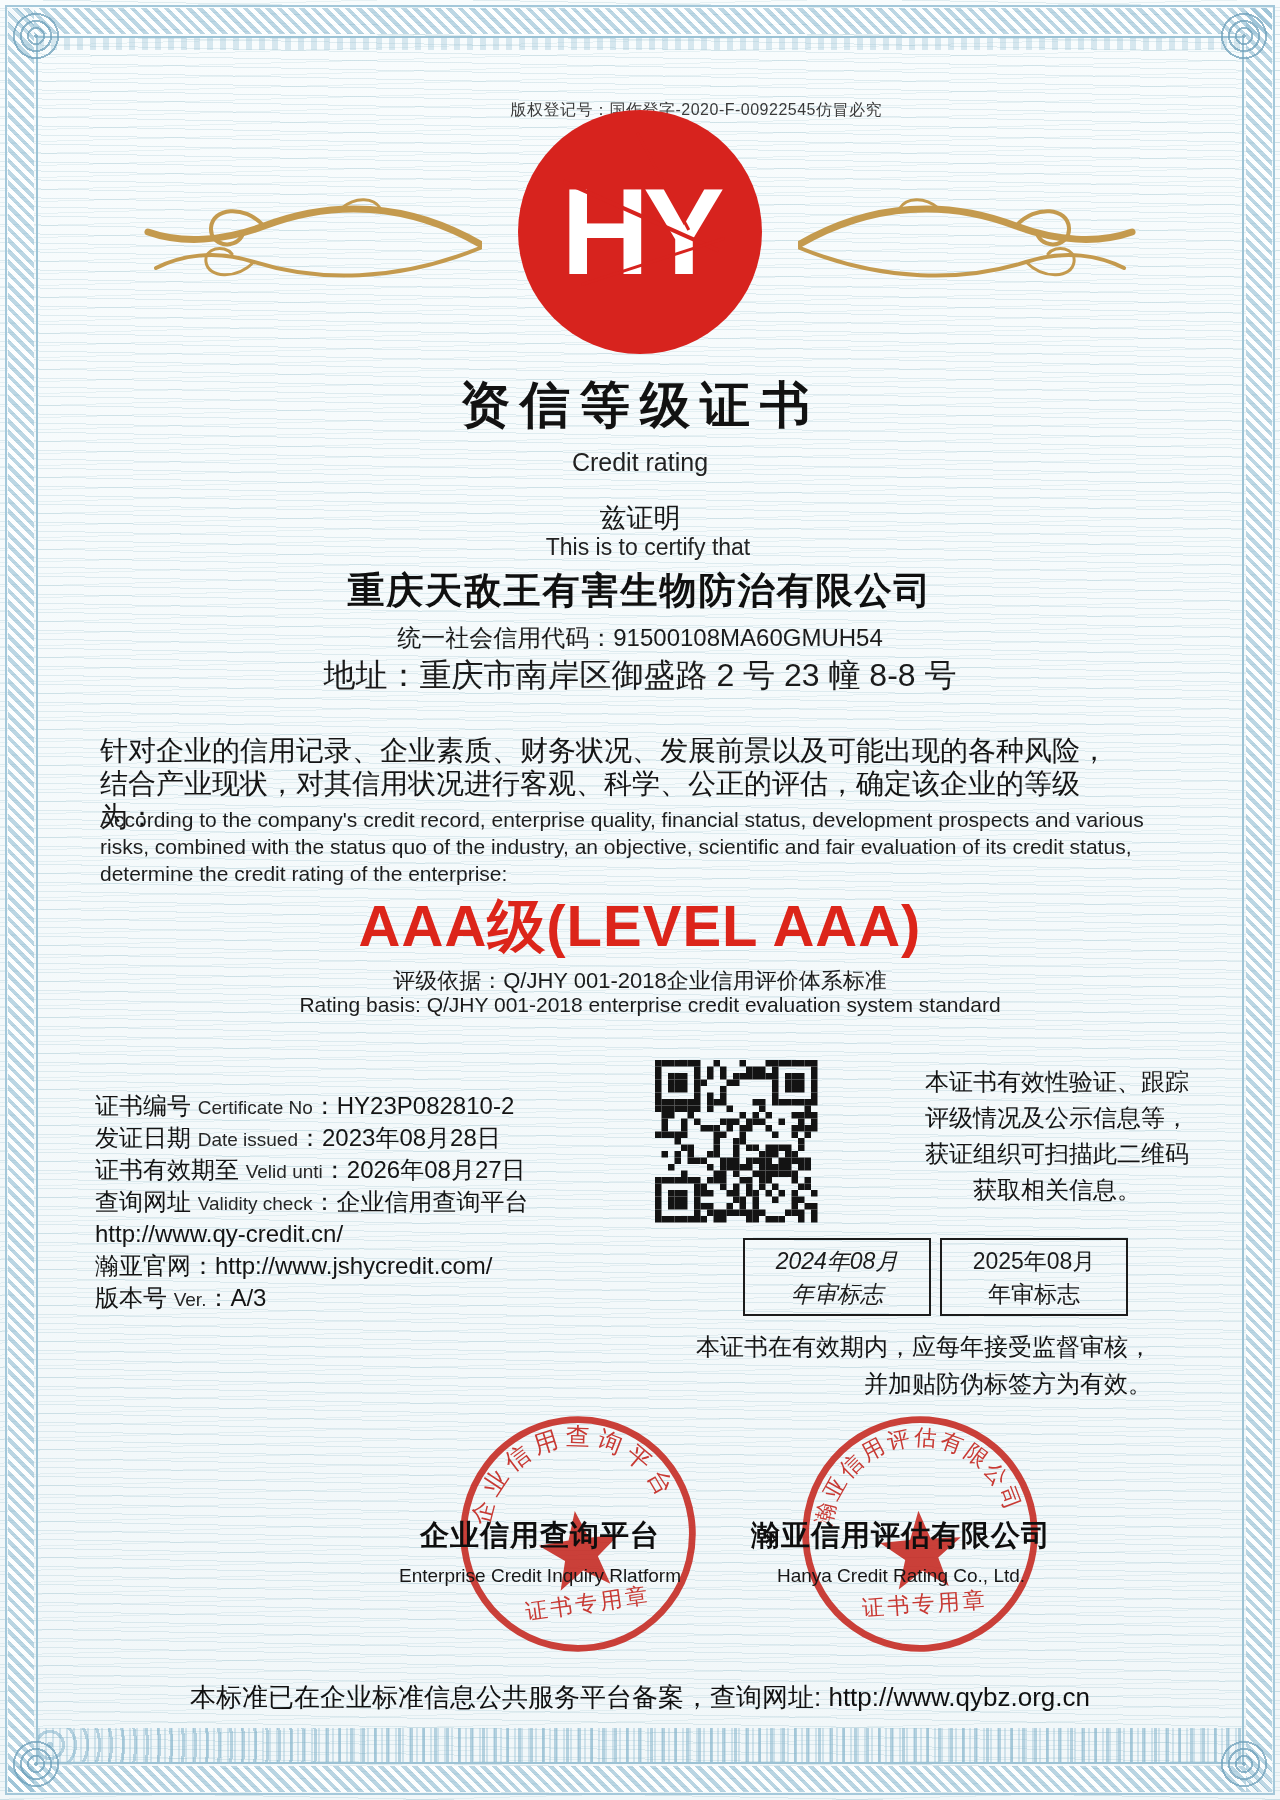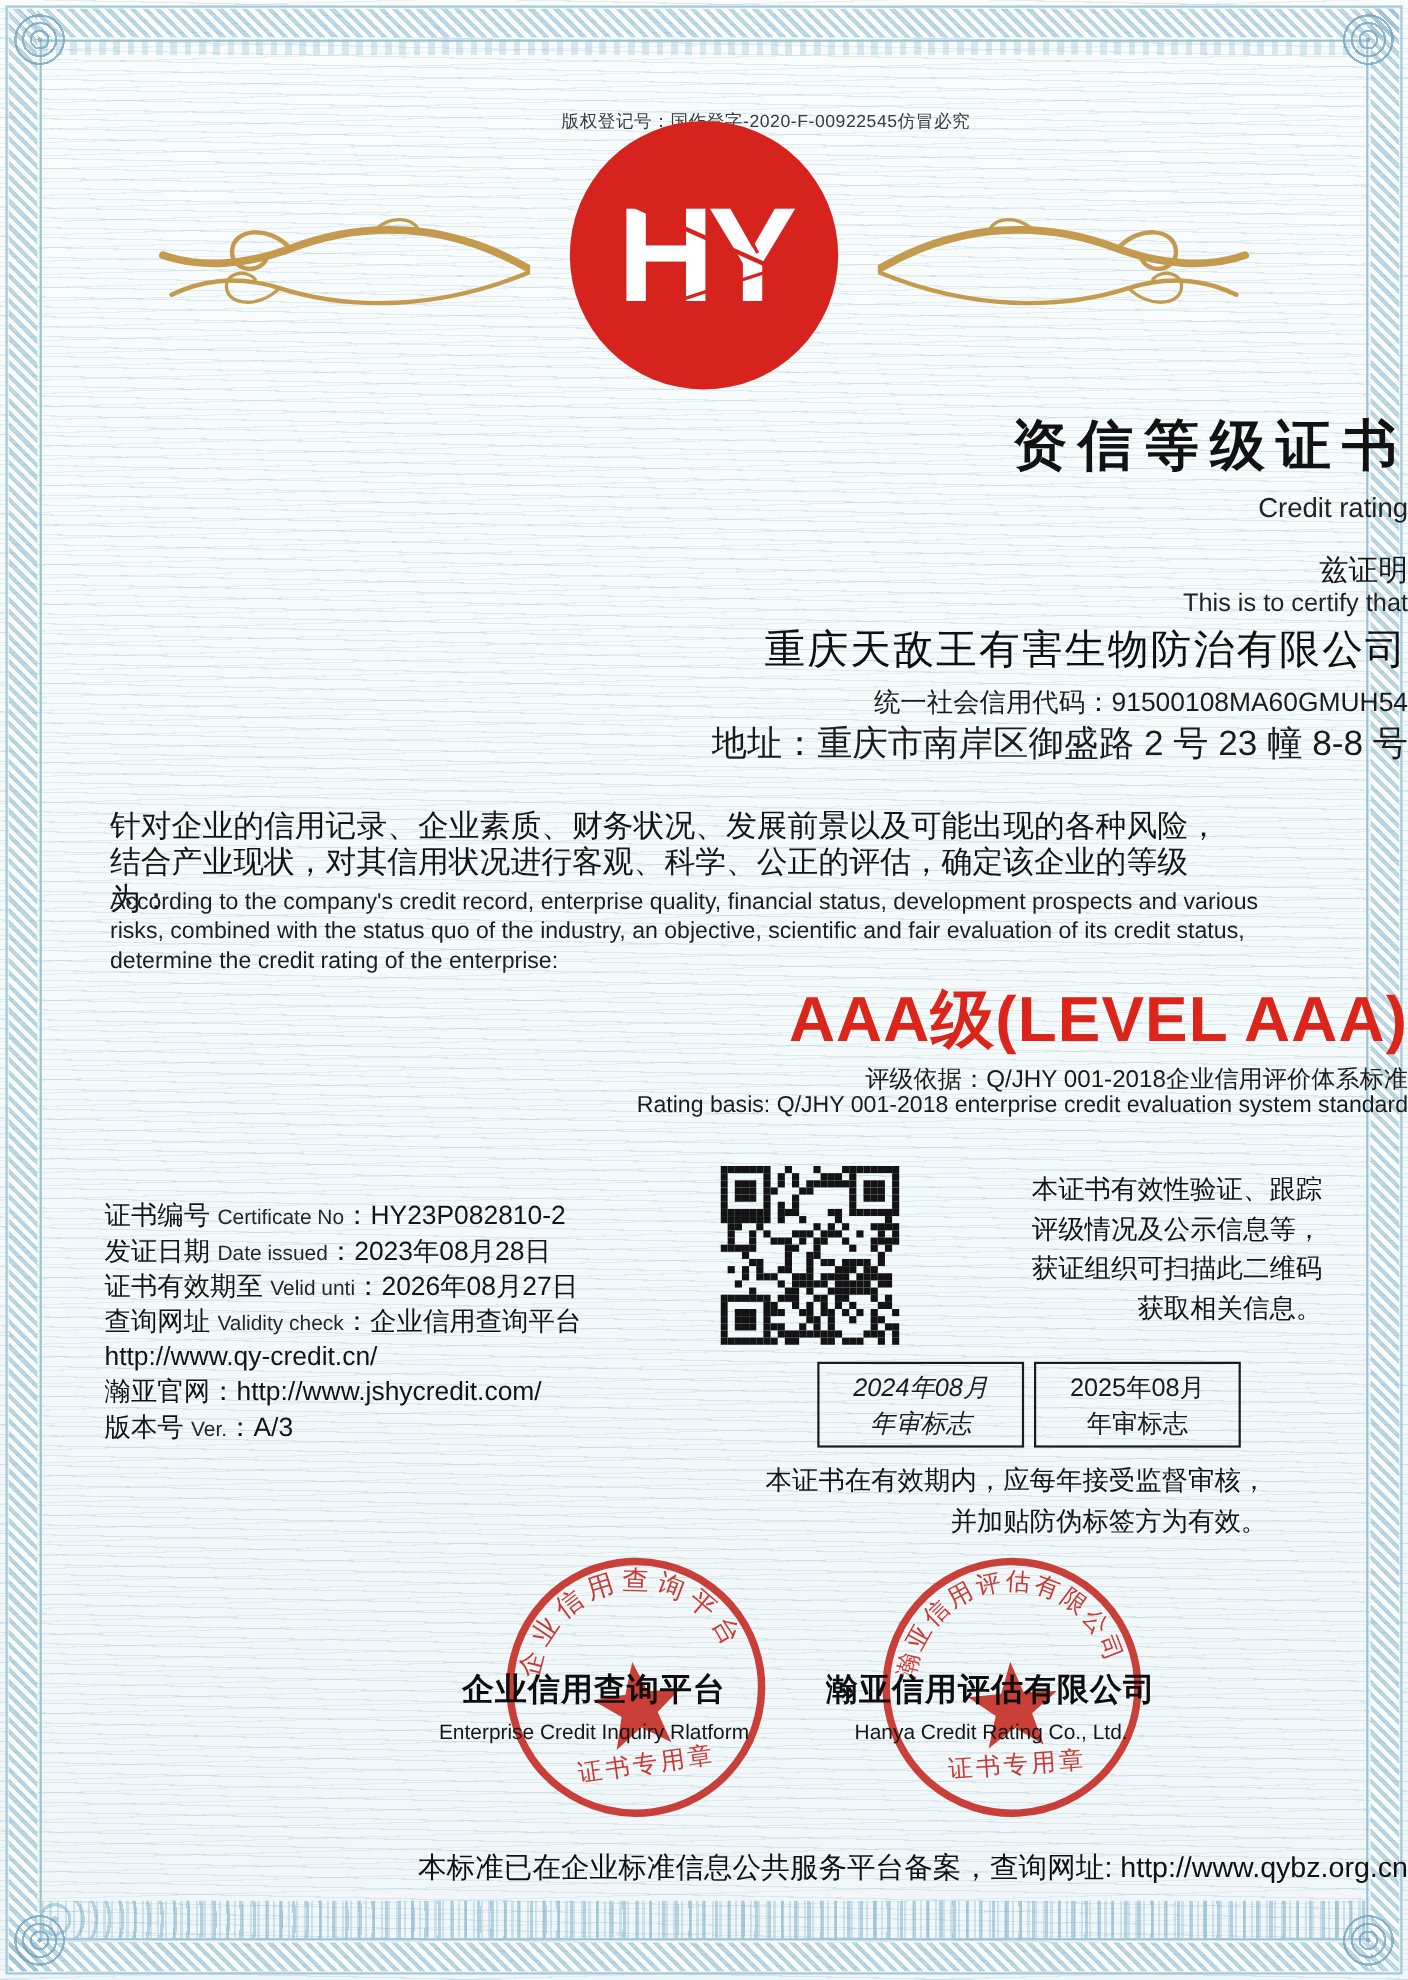--- a/index.html
+++ b/index.html
@@ -5,21 +5,21 @@
   html,body{margin:0;padding:0;background:#888;}
   #page{
     position:relative;width:1280px;height:1800px;margin:0 auto;overflow:hidden;
     font-family:"Liberation Sans","DejaVu Sans",sans-serif;color:#1b1b1b;
     background:
       repeating-linear-gradient(1.2deg, rgba(90,150,170,.16) 0 1px, transparent 1px 9px),
       repeating-linear-gradient(-1.6deg, rgba(100,160,175,.12) 0 1px, transparent 1px 12px),
       linear-gradient(#f8fcfd,#f1f7f9);
   }
   .abs{position:absolute;}
-  .ctr{left:0;right:0;text-align:right;}
+  .ctr{left:0;right:0;text-align:center;}
   
   .frame-line-outer{position:absolute;inset:5px;border:2px solid #a4c8da;pointer-events:none;}
   .frame-line-inner{position:absolute;inset:36px;border:2px solid #9cc2d4;pointer-events:none;}
   .band{position:absolute;background:
       repeating-linear-gradient(45deg, rgba(140,185,208,.55) 0 4px, rgba(255,255,255,.85) 4px 8px);}
   .band-top{left:8px;right:8px;top:8px;height:26px;}
   .band-bottom{left:8px;right:8px;bottom:8px;height:26px;}
   .band-left{left:8px;top:8px;bottom:8px;width:26px;}
   .band-right{right:8px;top:8px;bottom:8px;width:26px;}
   .bottom-ornament{left:38px;right:38px;bottom:38px;height:34px;
@@ -41,36 +41,36 @@
   .crack1{width:170px;height:4px;top:104px;left:38px;transform:rotate(24deg);}
   .crack2{width:150px;height:3px;top:150px;left:60px;transform:rotate(-18deg);}
   .crack3{width:110px;height:3px;top:70px;left:90px;transform:rotate(62deg);}
   .flourish{top:186px;width:340px;height:120px;}
   .flourish.left{left:142px;}
   .flourish.right{right:142px;transform:scaleX(-1);}
   .title-zh{top:372px;font-size:50px;font-weight:700;letter-spacing:10px;color:#121212;}
   .title-en{top:448px;font-size:25px;color:#222;}
   .certify-zh{top:500px;font-size:27px;color:#171717;}
   .certify-en{top:534px;font-size:23px;color:#222;padding-left:16px;}
-  .company{top:566px;font-size:37px;font-weight:400;letter-spacing:2px;color:#101010;}
+  .company{top:566px;font-size:37px;font-weight:700;letter-spacing:2px;color:#101010;}
   .code-line{top:622px;font-size:24px;}
   .addr-line{top:654px;font-size:32px;}
   
   .stmt-zh{top:734px;left:100px;width:1025px;font-size:28px;line-height:33px;color:#151515;text-align:left;}
   .stmt-en{top:806px;left:100px;width:1085px;font-size:21px;line-height:27px;color:#1d1d1d;text-align:left;}
   .rating{top:888px;font-size:58px;font-weight:800;letter-spacing:1px;}
   .basis-zh{top:966px;font-size:22px;}
   .basis-en{top:993px;font-size:21px;margin-left:20px;}
   
   .details{top:1090px;left:95px;width:560px;}
   .detail-row{height:32px;line-height:32px;white-space:nowrap;font-size:24px;color:#141414;}
   .dl-en{font-size:19px;color:#262626;}
   
   .qr{top:1060px;left:655px;width:163px;height:163px;}
-  .qr-note{top:1064px;left:912px;width:290px;font-size:24px;line-height:36px;text-align:right;color:#141414;}
+  .qr-note{top:1064px;left:912px;width:290px;font-size:24px;line-height:36px;text-align:center;color:#141414;}
   .mark-box{top:1238px;width:188px;height:78px;border:2px solid #1c1c1c;text-align:center;
             font-size:23px;line-height:33px;padding-top:5px;box-sizing:border-box;}
   .mark-box.m1{left:743px;font-style:italic;}
   .mark-box.m2{left:940px;}
   .supervision{top:1328px;left:600px;width:552px;text-align:right;font-size:24px;line-height:37px;color:#141414;}
   
   .seal{width:252px;height:252px;z-index:1;}
   .seal.s1{left:452px;top:1408px;transform:rotate(-8deg);}
   .seal.s2{left:794px;top:1408px;transform:rotate(-4deg);}
   .issuer{z-index:2;text-align:center;}

